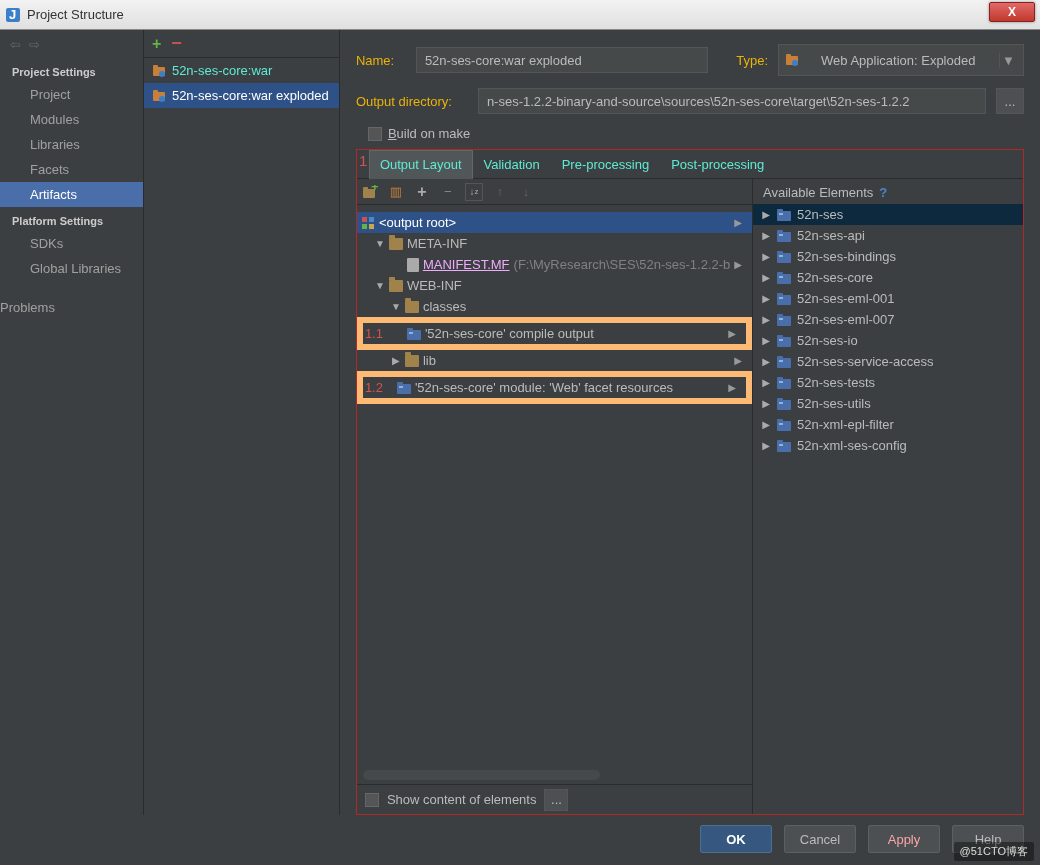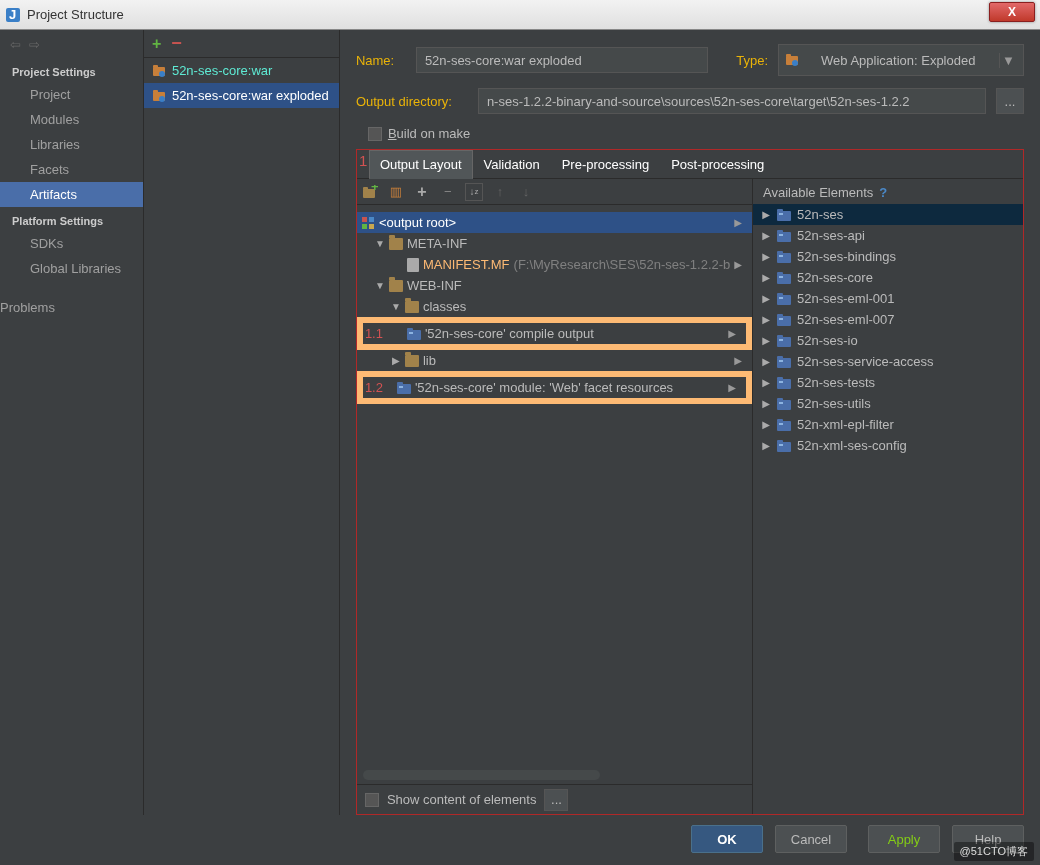--- a/index.html
+++ b/index.html
@@ -35,21 +35,21 @@
 .dropdown { width:246px; height:32px; background:#45494a; border:1px solid #555; color:#bbb; display:flex; align-items:center; padding:0 6px; gap:22px; }
 .dropdown .dd-arrow { width:18px; text-align:center; border-left:1px solid #555; margin-left:auto; color:#999;}
 .browse-btn { width:28px; height:26px; background:#4c5052; border:1px solid #555; color:#bbb; display:flex; align-items:center; justify-content:center;}
 .checkbox-row { display:flex; align-items:center; gap:6px; margin-bottom:6px; padding-left:12px;}
 .checkbox { width:14px;height:14px; background:#555; border:1px solid #666;}
 .u { text-decoration:underline; }
 
 .tabs-wrap { border:1px solid #b02828; padding-top:0; position:relative; flex:1; display:flex; flex-direction:column; margin-top:2px; margin-bottom:0;}
 .tabs-annot { position:absolute; left:2px; top:2px; color:#d25252; font-size:15px; z-index:5;}
 .tabs { display:flex; border-bottom:1px solid #2b2b2b; padding-left:12px;}
-.tab { padding:6px 10px 5px; color:#ffffff; background:#3c3f41; border:1px solid transparent; cursor:pointer;}
+.tab { padding:6px 10px 5px; color:#5eead4; background:#3c3f41; border:1px solid transparent; cursor:pointer;}
 .tab.active { background:#515658; border:1px solid #666; border-bottom:1px solid #515658; margin-bottom:-1px;}
 
 .layout-row { flex:1; display:flex; min-height:0;}
 .left-pane { flex:1; display:flex; flex-direction:column; border-right:1px solid #2b2b2b; min-width:0;}
 .right-pane { width:270px; display:flex; flex-direction:column;}
 
 .lp-toolbar { height:26px; display:flex; align-items:center; padding:0 4px; gap:8px; border-bottom:1px solid #2b2b2b;}
 .lp-toolbar .tbtn { width:18px; height:18px; display:flex; align-items:center; justify-content:center; color:#aaa;}
 .tree { flex:1; overflow:hidden; position:relative;margin-top:7px;}
 .tree-item { display:flex; align-items:center; padding:3px 4px; color:#bbb; white-space:nowrap; gap:4px;}
@@ -73,23 +73,23 @@
 .right-list { flex:1;}
 .right-item { display:flex; align-items:center; padding:3px 10px; color:#bbb; gap:6px;}
 .right-item.selected { background:#0d293e;}
 .right-item .tv-arrow{ margin-left:-2px;}
 .mod-icon{ width:14px;height:12px; display:inline-block; position:relative;}
 .mod-icon svg{width:14px;height:12px;}
 
 .footer { position:absolute; bottom:12px; right:16px; display:flex; gap:12px;}
 .btn { min-width:72px; height:28px; background:#4c5052; border:1px solid #5e6060; color:#bbb; display:flex; align-items:center; justify-content:center; border-radius:2px; cursor:pointer;}
 .btn.primary { background:#365880; border:1px solid #4a708b; color:#fff; font-weight:bold;}
-.btn.disabled { color:#84cc16;margin-left:9px;}
+.btn.disabled { color:#fca5a5;}
 .watermark { position:absolute; bottom:4px; right:6px; background:rgba(0,0,0,.4); color:#ddd; font-size:11px; padding:2px 6px; border-radius:2px;}
-.red-text{ color:#fdba74;}
+.red-text{ color:#f0abfc;text-decoration:underline;}
 .dim-text{ color:#808080;}
 .blue-folder{ width:14px;height:12px; display:inline-block;}
 .blue-folder svg{width:14px;height:12px;}
 </style>
 </head>
 <body>
 
 <svg width="0" height="0" style="position:absolute">
   <defs>
     <g id="artifact-svg">

